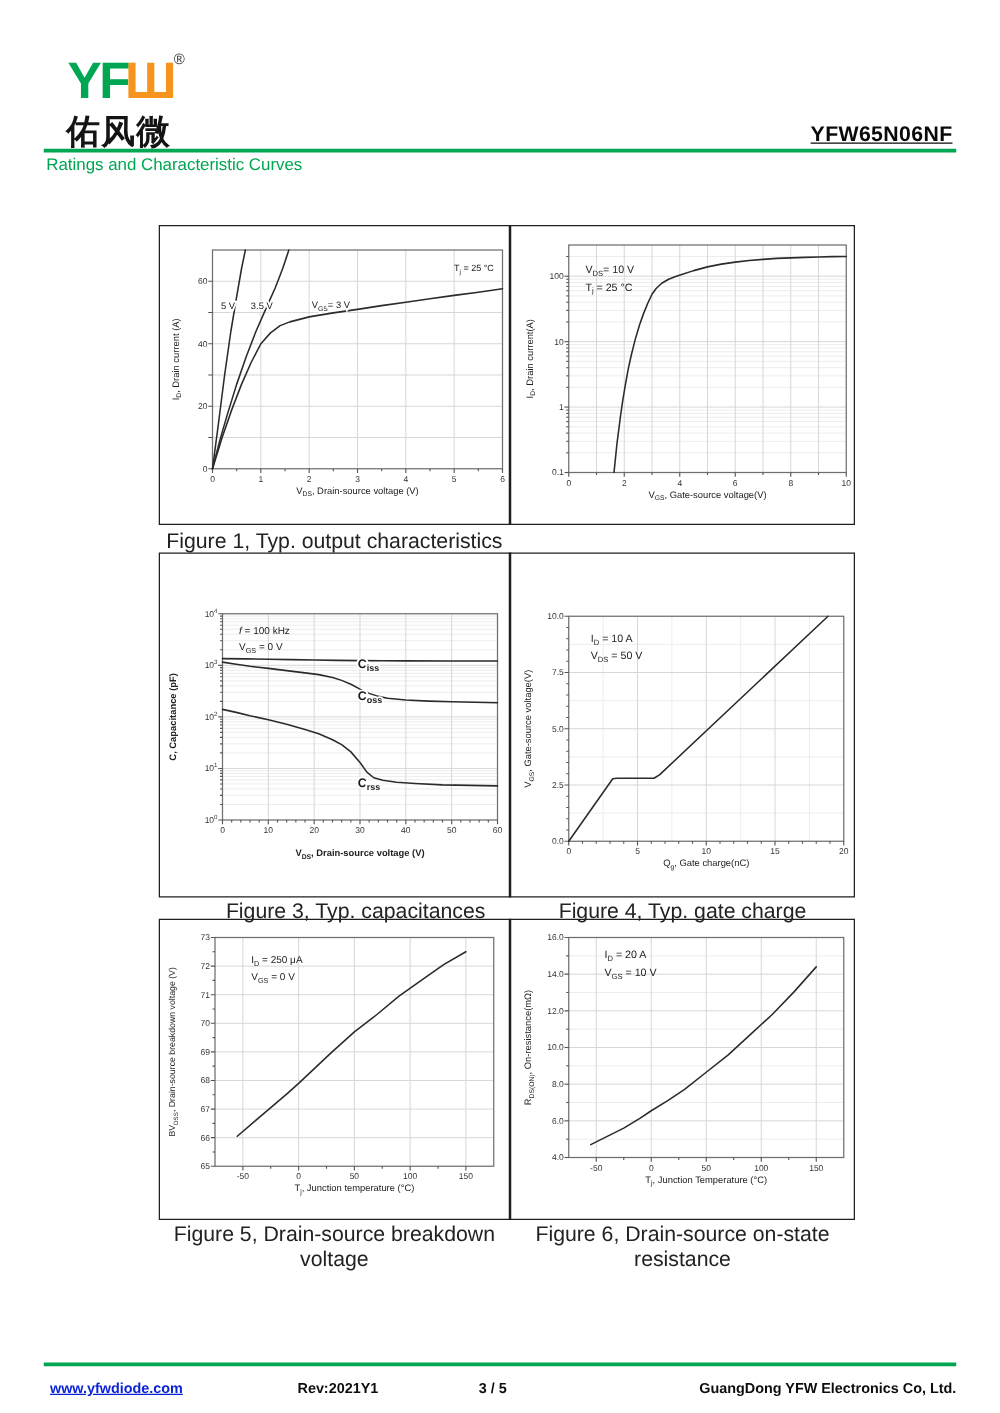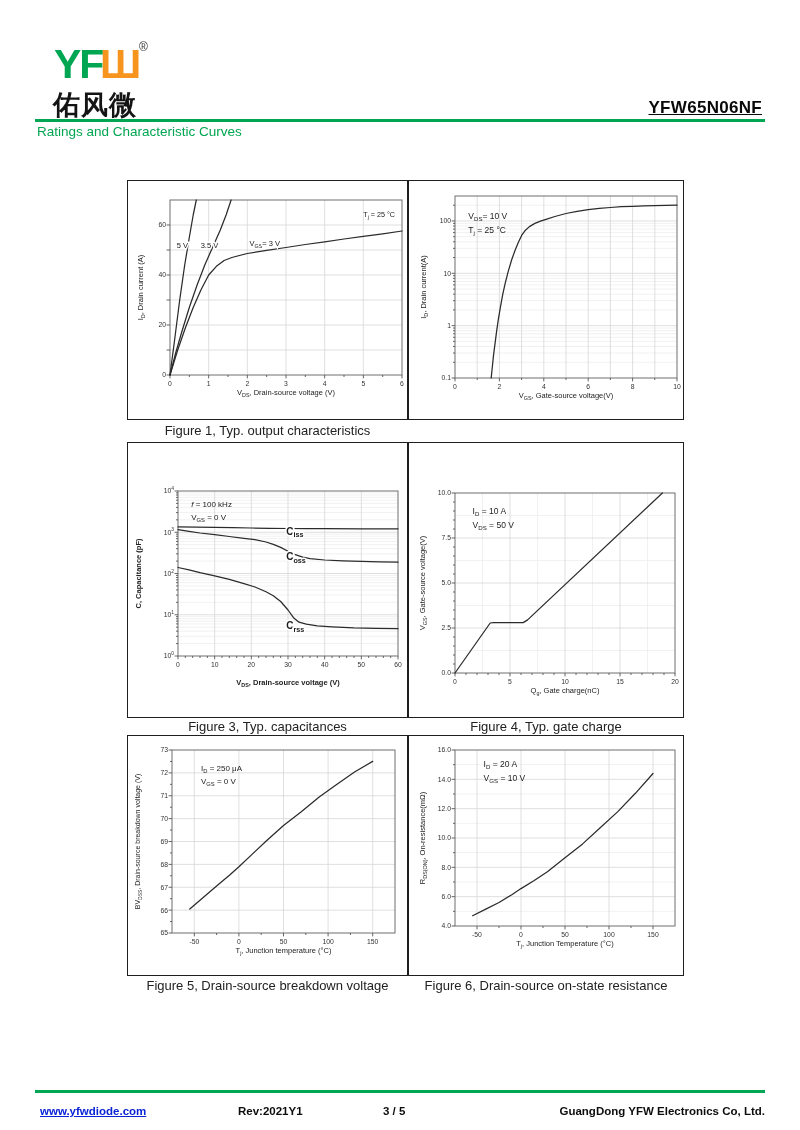--- a/index.html
+++ b/index.html
@@ -6,21 +6,21 @@
   .page{position:relative;width:800px;height:1130px;background:#fff;overflow:hidden;
         font-family:"Liberation Sans",sans-serif;color:#111;margin-top:28px;}
   .abs{position:absolute;}
   .part-number{right:38px;top:70px;font-size:17px;font-weight:bold;color:#0a0a0a;letter-spacing:.3px;text-decoration:underline;}
   .rule{left:35px;width:730px;background:#00a651;}
   .rule.top{top:91px;height:3px;}
   .rule.bottom{top:1062px;height:2.5px;}
   .section-title{left:37px;top:96px;font-size:13.5px;font-weight:normal;color:#00a651;}
   .row-box{border:1.6px solid #1f1f1f;box-sizing:border-box;background:#fff;}
   .divider{width:1.6px;background:#1f1f1f;}
-  .cap{font-size:13px;color:#222;text-align:center;}
+  .cap{font-size:17px;color:#222;text-align:center;}
   .cell{background:transparent;}
   .footer-item{top:1077px;font-size:11.5px;font-weight:bold;color:#0d0d0d;}
   .link{color:#0a23d6;text-decoration:underline;cursor:pointer;}
 </style>
 </head>
 <body>
 
 <div class="page">
 
   <svg class="abs" style="left:36px;top:6px;" width="150" height="88" font-family="&quot;Liberation Sans&quot;,sans-serif">
@@ -562,21 +562,21 @@
           <text x="43" y="17.4" font-size="6.8" text-anchor="end">16.0</text>
         </g>
         <text x="157" y="211" font-size="7.5" text-anchor="middle" fill="#222" font-weight="400"><tspan font-size="7.5">T</tspan><tspan dy="2.2" font-size="5.4">j</tspan><tspan dy="-2.2" font-size="7.5">, Junction Temperature (°C)</tspan></text>
         <text x="17" y="103" transform="rotate(-90 17 103)" font-size="7.5" text-anchor="middle" fill="#222" font-weight="400"><tspan font-size="7.5">R</tspan><tspan dy="2.2" font-size="5.4">DS(ON)</tspan><tspan dy="-2.2" font-size="7.5">, On-resistance(mΩ)</tspan></text>
         <text x="75.6" y="31.8" font-size="8.5" fill="#222" text-anchor="start"><tspan font-size="8.5">I</tspan><tspan dy="2.2" font-size="6.1">D</tspan><tspan dy="-2.2" font-size="8.5"> = 20 A</tspan></text>
         <text x="75.6" y="45.8" font-size="8.5" fill="#222" text-anchor="start"><tspan font-size="8.5">V</tspan><tspan dy="2.2" font-size="6.1">GS</tspan><tspan dy="-2.2" font-size="8.5"> = 10 V</tspan></text>
         <path d="M64.6,180.7 L77.8,174.1 L91.0,167.5 L104.2,159.5 L113.0,153.6 L126.2,145.5 L139.4,136.7 L157.0,122.8 L174.6,108.9 L192.2,92.7 L209.8,76.6 L227.4,58.3 L245.0,38.5" fill="none" stroke="#2b2b2b" stroke-width="1.25" stroke-linejoin="round" stroke-linecap="round"></path>
       </svg></div>
 
   <div class="abs cap" style="left:127px;top:395px;width:281px;">Figure 1, Typ. output characteristics</div>
-  <div class="abs cap" style="left:127px;top:691px;width:281px;">Figure 3, Typ. capacitances</div>
+  <div class="abs cap" style="left:144px;top:691px;width:281px;">Figure 3, Typ. capacitances</div>
   <div class="abs cap" style="left:408px;top:691px;width:276px;">Figure 4, Typ. gate charge</div>
   <div class="abs cap" style="left:127px;top:950px;width:281px;">Figure 5, Drain-source breakdown voltage</div>
   <div class="abs cap" style="left:408px;top:950px;width:276px;">Figure 6, Drain-source on-state resistance</div>
 
   <div class="abs rule bottom"></div>
   <div class="abs footer-item link" style="left:40px;text-align:center;">www.yfwdiode.com</div>
   <div class="abs footer-item" style="left:238px;">Rev:2021Y1</div>
   <div class="abs footer-item" style="left:383px;">3 / 5</div>
   <div class="abs footer-item" style="right:35px;">GuangDong YFW Electronics Co, Ltd.</div>
 

